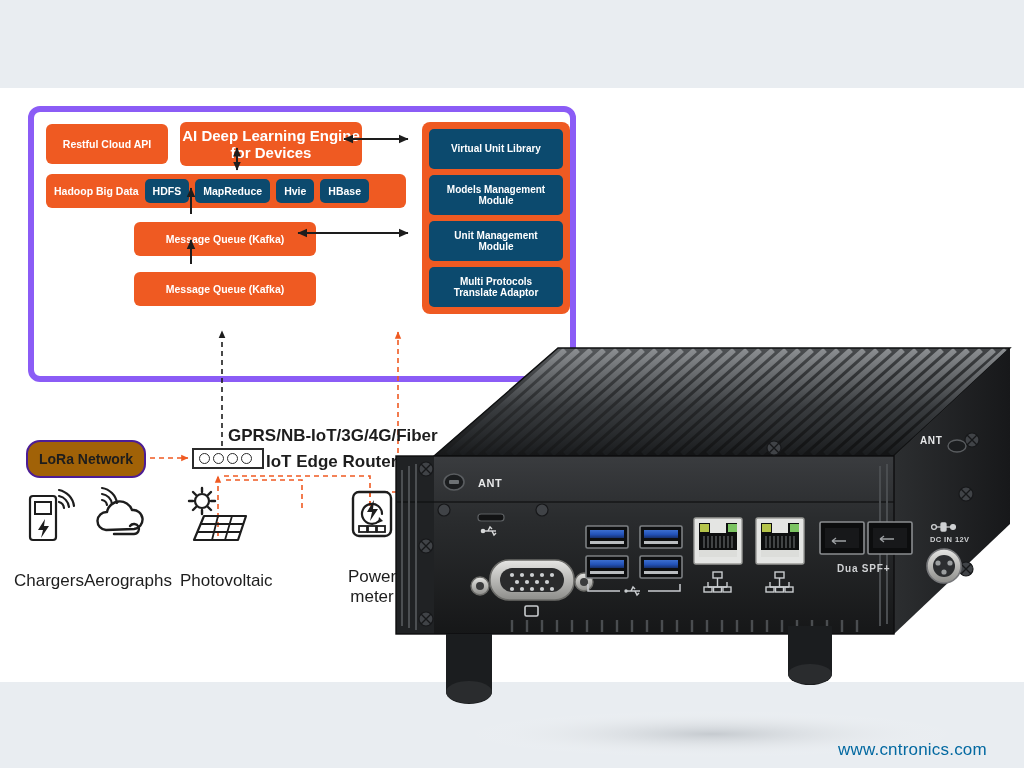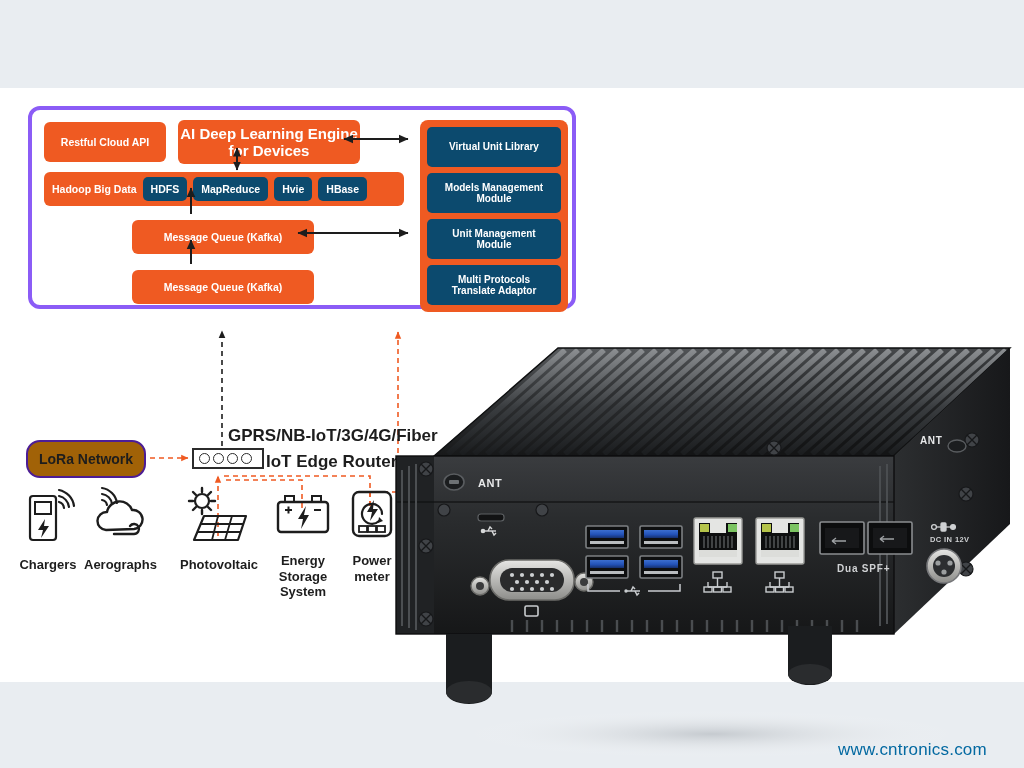--- a/index.html
+++ b/index.html
@@ -16,22 +16,22 @@
     background:#ffffff;
   }
   .band{position:absolute;left:0;width:1024px;background:#e9edf1;}
   .band-top{top:0;height:88px;}
   .band-bottom{top:682px;height:86px;}
 
   
   .diagram{position:absolute;left:0;top:0;width:600px;height:420px;}
 
   .platform-box{
-    position:absolute;left:28px;top:18px;width:548px;height:203px;
-    border:4px solid #8b5cf6;border-radius:12px;background:#fff;
+    position:absolute;left:28px;top:18px;width:548px;height:276px;
+    border:6px solid #8b5cf6;border-radius:12px;background:#fff;
     box-sizing:border-box;
   }
 
   .obox{
     position:absolute;background:#ef5a22;border-radius:6px;
     color:#fff;font-weight:bold;display:flex;align-items:center;
     justify-content:center;text-align:center;line-height:1.15;
     box-sizing:border-box;
   }
   .dchip{
@@ -78,21 +78,21 @@
 
   #router{
     position:absolute;left:192px;top:360px;width:72px;height:21px;
     border:2px solid #2b2b2b;background:#fff;box-sizing:border-box;
     display:flex;align-items:center;gap:3px;padding-left:5px;
   }
   .rport{width:9px;height:9px;border:1.4px solid #2b2b2b;border-radius:50%;}
 
   
   .dev{position:absolute;text-align:center;}
-  .dev .cap{font-size:13px;font-weight:bold;color:#1d1d1d;line-height:1.2;margin-top:7px;}
+  .dev .cap{font-size:17px;font-weight:normal;color:#1d1d1d;line-height:1.2;margin-top:21px;}
   #dev-chargers{left:14px;top:398px;width:68px;}
   #dev-aero{left:84px;top:398px;width:72px;}
   #dev-pv{left:180px;top:398px;width:78px;}
   #dev-ess{left:258px;top:398px;width:90px;}
   #dev-pm{left:346px;top:398px;width:52px;}
 
   
   .device-photo{position:absolute;left:382px;top:246px;width:642px;height:436px;}
 
   .watermark{
@@ -236,34 +236,20 @@
             <line x1="28" y1="21" x2="31" y2="24"></line>
           <line x1="31" y1="6" x2="28" y2="9"></line>
             <line x1="16" y1="21" x2="13" y2="24"></line>
         </g>
         <path d="M24,30 H66 L58,54 H14 Z" fill="none" stroke="#1d1d1d" stroke-width="2.2" stroke-linejoin="round"></path>
         <path d="M38,30 L32,54 M52,30 L45,54 M21,38 H63 M18,46 H60" stroke="#1d1d1d" stroke-width="1.8"></path>
       </svg>
       <div class="cap">Photovoltaic</div>
     </div>
 
-    <div class="dev" id="dev-ess">
-      <svg width="90" height="56" viewBox="0 0 90 56">
-        <rect x="20" y="16" width="50" height="30" rx="3" fill="none" stroke="#1d1d1d" stroke-width="2.4"></rect>
-        <rect x="27" y="10" width="9" height="6" fill="none" stroke="#1d1d1d" stroke-width="2"></rect>
-        <rect x="54" y="10" width="9" height="6" fill="none" stroke="#1d1d1d" stroke-width="2"></rect>
-        <path d="M27,24 h7 M30.5,20.5 v7" stroke="#1d1d1d" stroke-width="2"></path>
-        <path d="M56,24 h7" stroke="#1d1d1d" stroke-width="2"></path>
-        <path d="M48,20 L40,33 L45,33 L43,43 L51,29 L46,29 Z" fill="#1d1d1d"></path>
-      </svg>
-      <div class="cap">
-        <span>Energy Storage</span><br>
-        <span>System</span>
-      </div>
-    </div>
 
     <div class="dev" id="dev-pm">
       <svg width="52" height="56" viewBox="0 0 52 56">
         <rect x="7" y="6" width="38" height="44" rx="6" fill="none" stroke="#1d1d1d" stroke-width="2.4"></rect>
         <path d="M36,28 a10,10 0 1 0 -3,7" fill="none" stroke="#1d1d1d" stroke-width="2.2" stroke-linecap="round"></path>
         <path d="M33,31 l4,4 l-5,2 z" fill="#1d1d1d"></path>
         <path d="M28,14 L21,26 L26,26 L24,35 L32,23 L27,23 Z" fill="#1d1d1d"></path>
         <rect x="13" y="40" width="8" height="6" fill="none" stroke="#1d1d1d" stroke-width="1.8"></rect>
         <rect x="22" y="40" width="8" height="6" fill="none" stroke="#1d1d1d" stroke-width="1.8"></rect>
         <rect x="31" y="40" width="8" height="6" fill="none" stroke="#1d1d1d" stroke-width="1.8"></rect>

